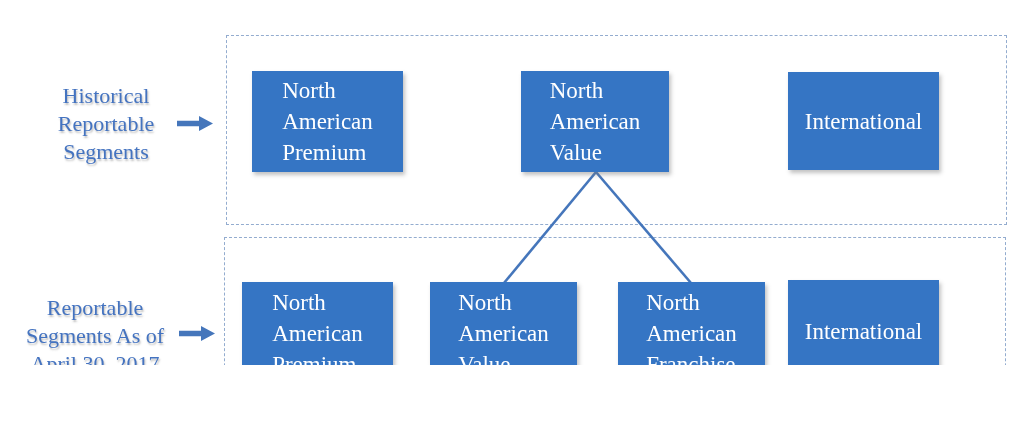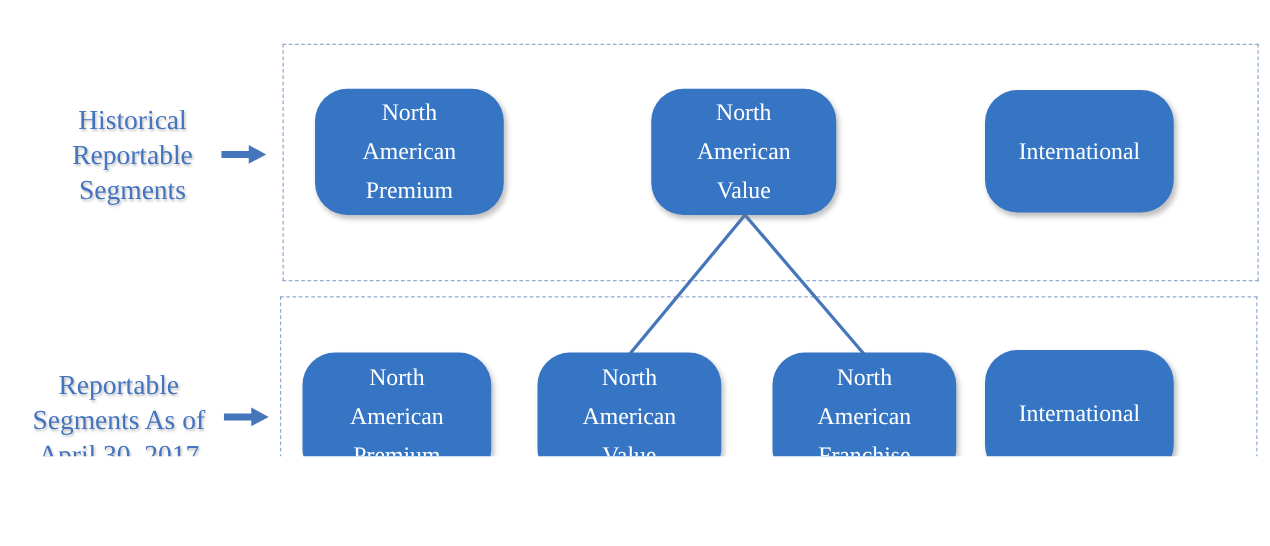--- a/index.html
+++ b/index.html
@@ -30,26 +30,24 @@
   .group-top    { left: 226px; top: 35px;  width: 781px; height: 190px; }
   .group-bottom { left: 224px; top: 237px; width: 782px; height: 190px; }
 
   .seg-box {
     position: absolute;
     background: var(--box-fill);
     color: var(--box-text);
     display: flex;
     align-items: center;
     justify-content: center;
-    text-align: center;
-    font-size: 19px;
+    font-size: 23px;
     line-height: 31px;
     white-space: pre-line;
     box-shadow: 2px 3px 4px rgba(120,120,120,0.45);
-    border-radius: 26px;
   }
   
   .b-t1 { left: 252px; top: 71px; width: 151px; height: 101px; }
   .b-t2 { left: 521px; top: 71px; width: 148px; height: 101px; }
   .b-t3 { left: 788px; top: 72px; width: 151px; height: 98px;  }
   
   .b-b1 { left: 242px; top: 282px; width: 151px; height: 103px; }
   .b-b2 { left: 430px; top: 282px; width: 147px; height: 103px; }
   .b-b3 { left: 618px; top: 282px; width: 147px; height: 103px; }
   .b-b4 { left: 788px; top: 280px; width: 151px; height: 102px; }

